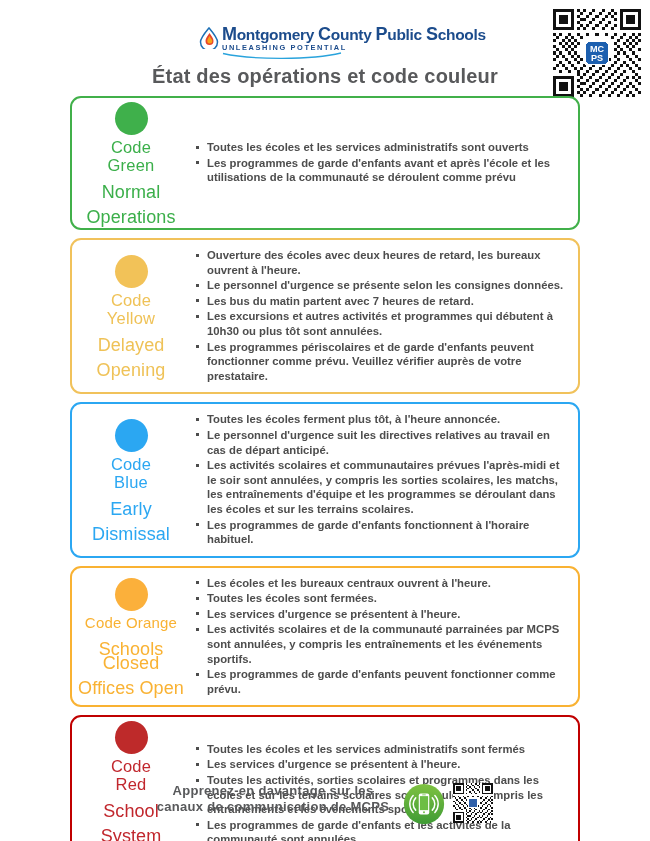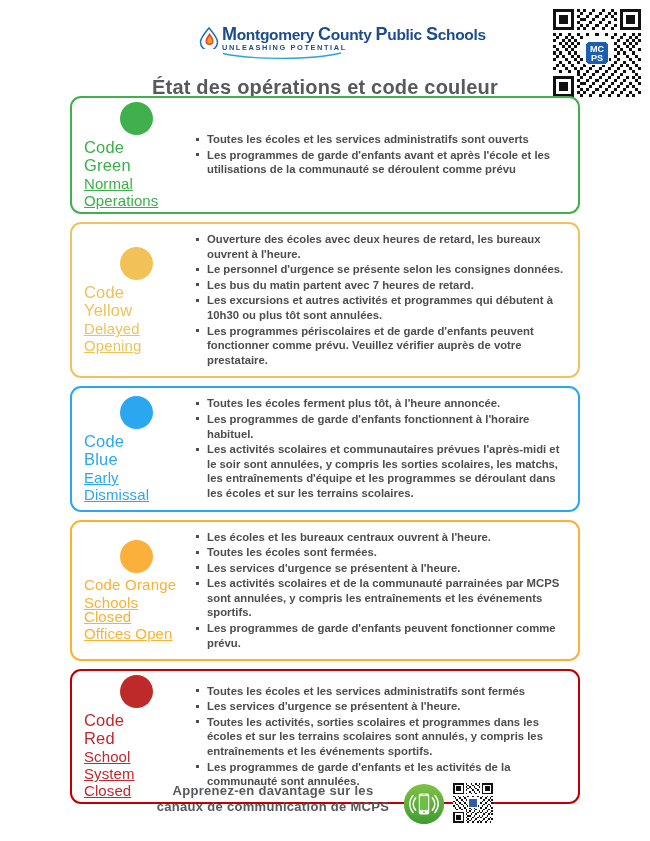--- a/index.html
+++ b/index.html
@@ -68,21 +68,21 @@
     right: 9px;
     top: 9px;
     width: 88px;
     height: 88px;
   }
 
   .page-title {
     position: absolute;
     left: 0;
     right: 0;
-    top: 76px;
+    top: 65px;
     text-align: center;
     font-size: 20px;
     font-weight: bold;
     color: #58595B;
     letter-spacing: 0.2px;
   }
 
   
   .sections {
     position: absolute;
@@ -94,46 +94,45 @@
     border: 2.2px solid #000;
     border-radius: 11px;
     box-sizing: border-box;
     display: flex;
     align-items: center;
     margin-bottom: 8px;
     background: #fff;
   }
   .code-left {
     flex: 0 0 118px;
-    text-align: left;
-    padding: 4px 2px 4px 12px;
+    text-align: center;
+    padding: 4px 2px 4px 2px;
     box-sizing: border-box;
   }
   .dot {
     width: 33px;
     height: 33px;
     border-radius: 50%;
     margin: 0 auto 3px auto;
   }
   .code-name {
     font-size: 16.5px;
     line-height: 18px;
     font-weight: normal;
     letter-spacing: 0.2px;
   }
   .code-name.small {
     font-size: 15px;
     line-height: 17px;
   }
   .code-status {
-    font-size: 15px;
+    font-size: 18px;
     line-height: 14px;
-    margin-top: 3px;
+    margin-top: 11px;
     letter-spacing: 0.1px;
-    text-decoration: underline;
   }
   .code-right {
     flex: 1 1 auto;
     padding: 8px 10px 8px 4px;
   }
   ul.bullets {
     margin: 0;
     padding: 0;
     list-style: none;
   }
@@ -502,22 +501,23 @@
     <div class="code-left">
       <div class="dot bg-blue"></div>
       <div class="code-name blue-fg">Code</div>
       <div class="code-name blue-fg">Blue</div>
       <div class="code-status blue-fg">Early</div>
       <div class="code-status blue-fg">Dismissal</div>
     </div>
     <div class="code-right">
       <ul class="bullets">
         <li>Toutes les écoles ferment plus tôt, à l'heure annoncée.</li>
+        <li>Le personnel d'urgence suit les directives relatives au travail en cas de départ anticipé.</li>
+        <li>Les activités scolaires et communautaires prévues l'après-midi et le soir sont annulées, y compris les sorties scolaires, les matchs, les entraînements d'équipe et les programmes se déroulant dans les écoles et sur les terrains scolaires.</li>
         <li>Les programmes de garde d'enfants fonctionnent à l'horaire habituel.</li>
-        <li>Les activités scolaires et communautaires prévues l'après-midi et le soir sont annulées, y compris les sorties scolaires, les matchs, les entraînements d'équipe et les programmes se déroulant dans les écoles et sur les terrains scolaires.</li>
       </ul>
     </div>
   </div>
 
   <div class="code-box box-orange">
     <div class="code-left">
       <div class="dot bg-orange"></div>
       <div class="code-name small orange-fg">Code Orange</div>
       <div class="code-status orange-fg">Schools Closed</div>
       <div class="code-status orange-fg">Offices Open</div>

